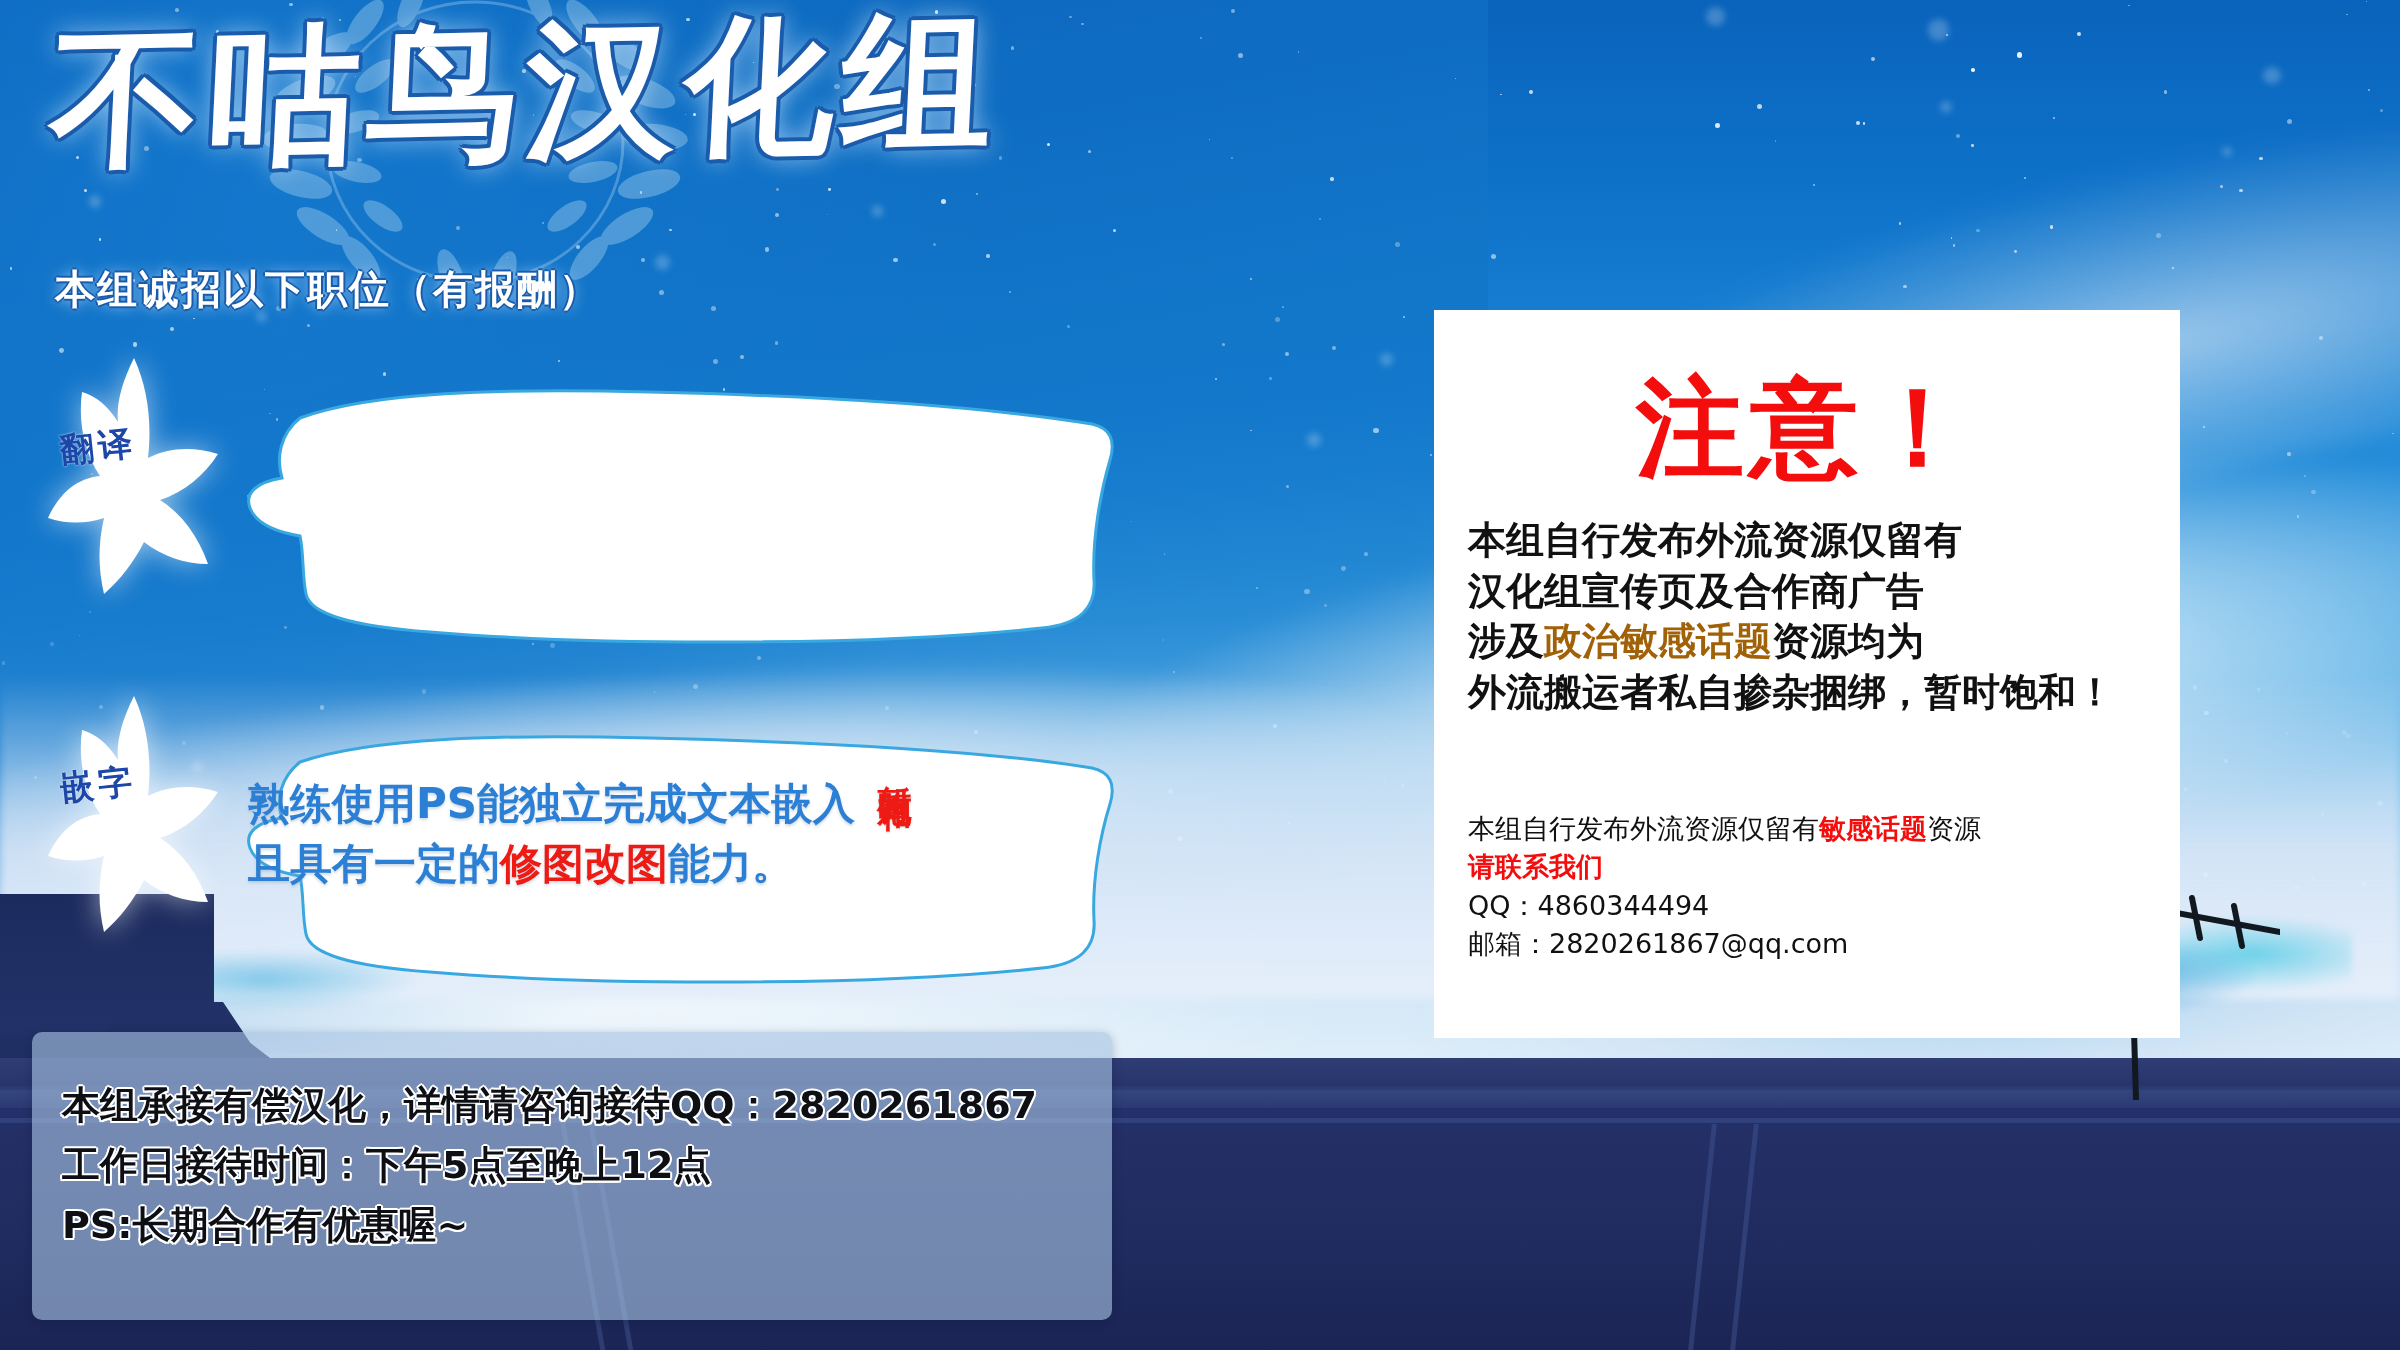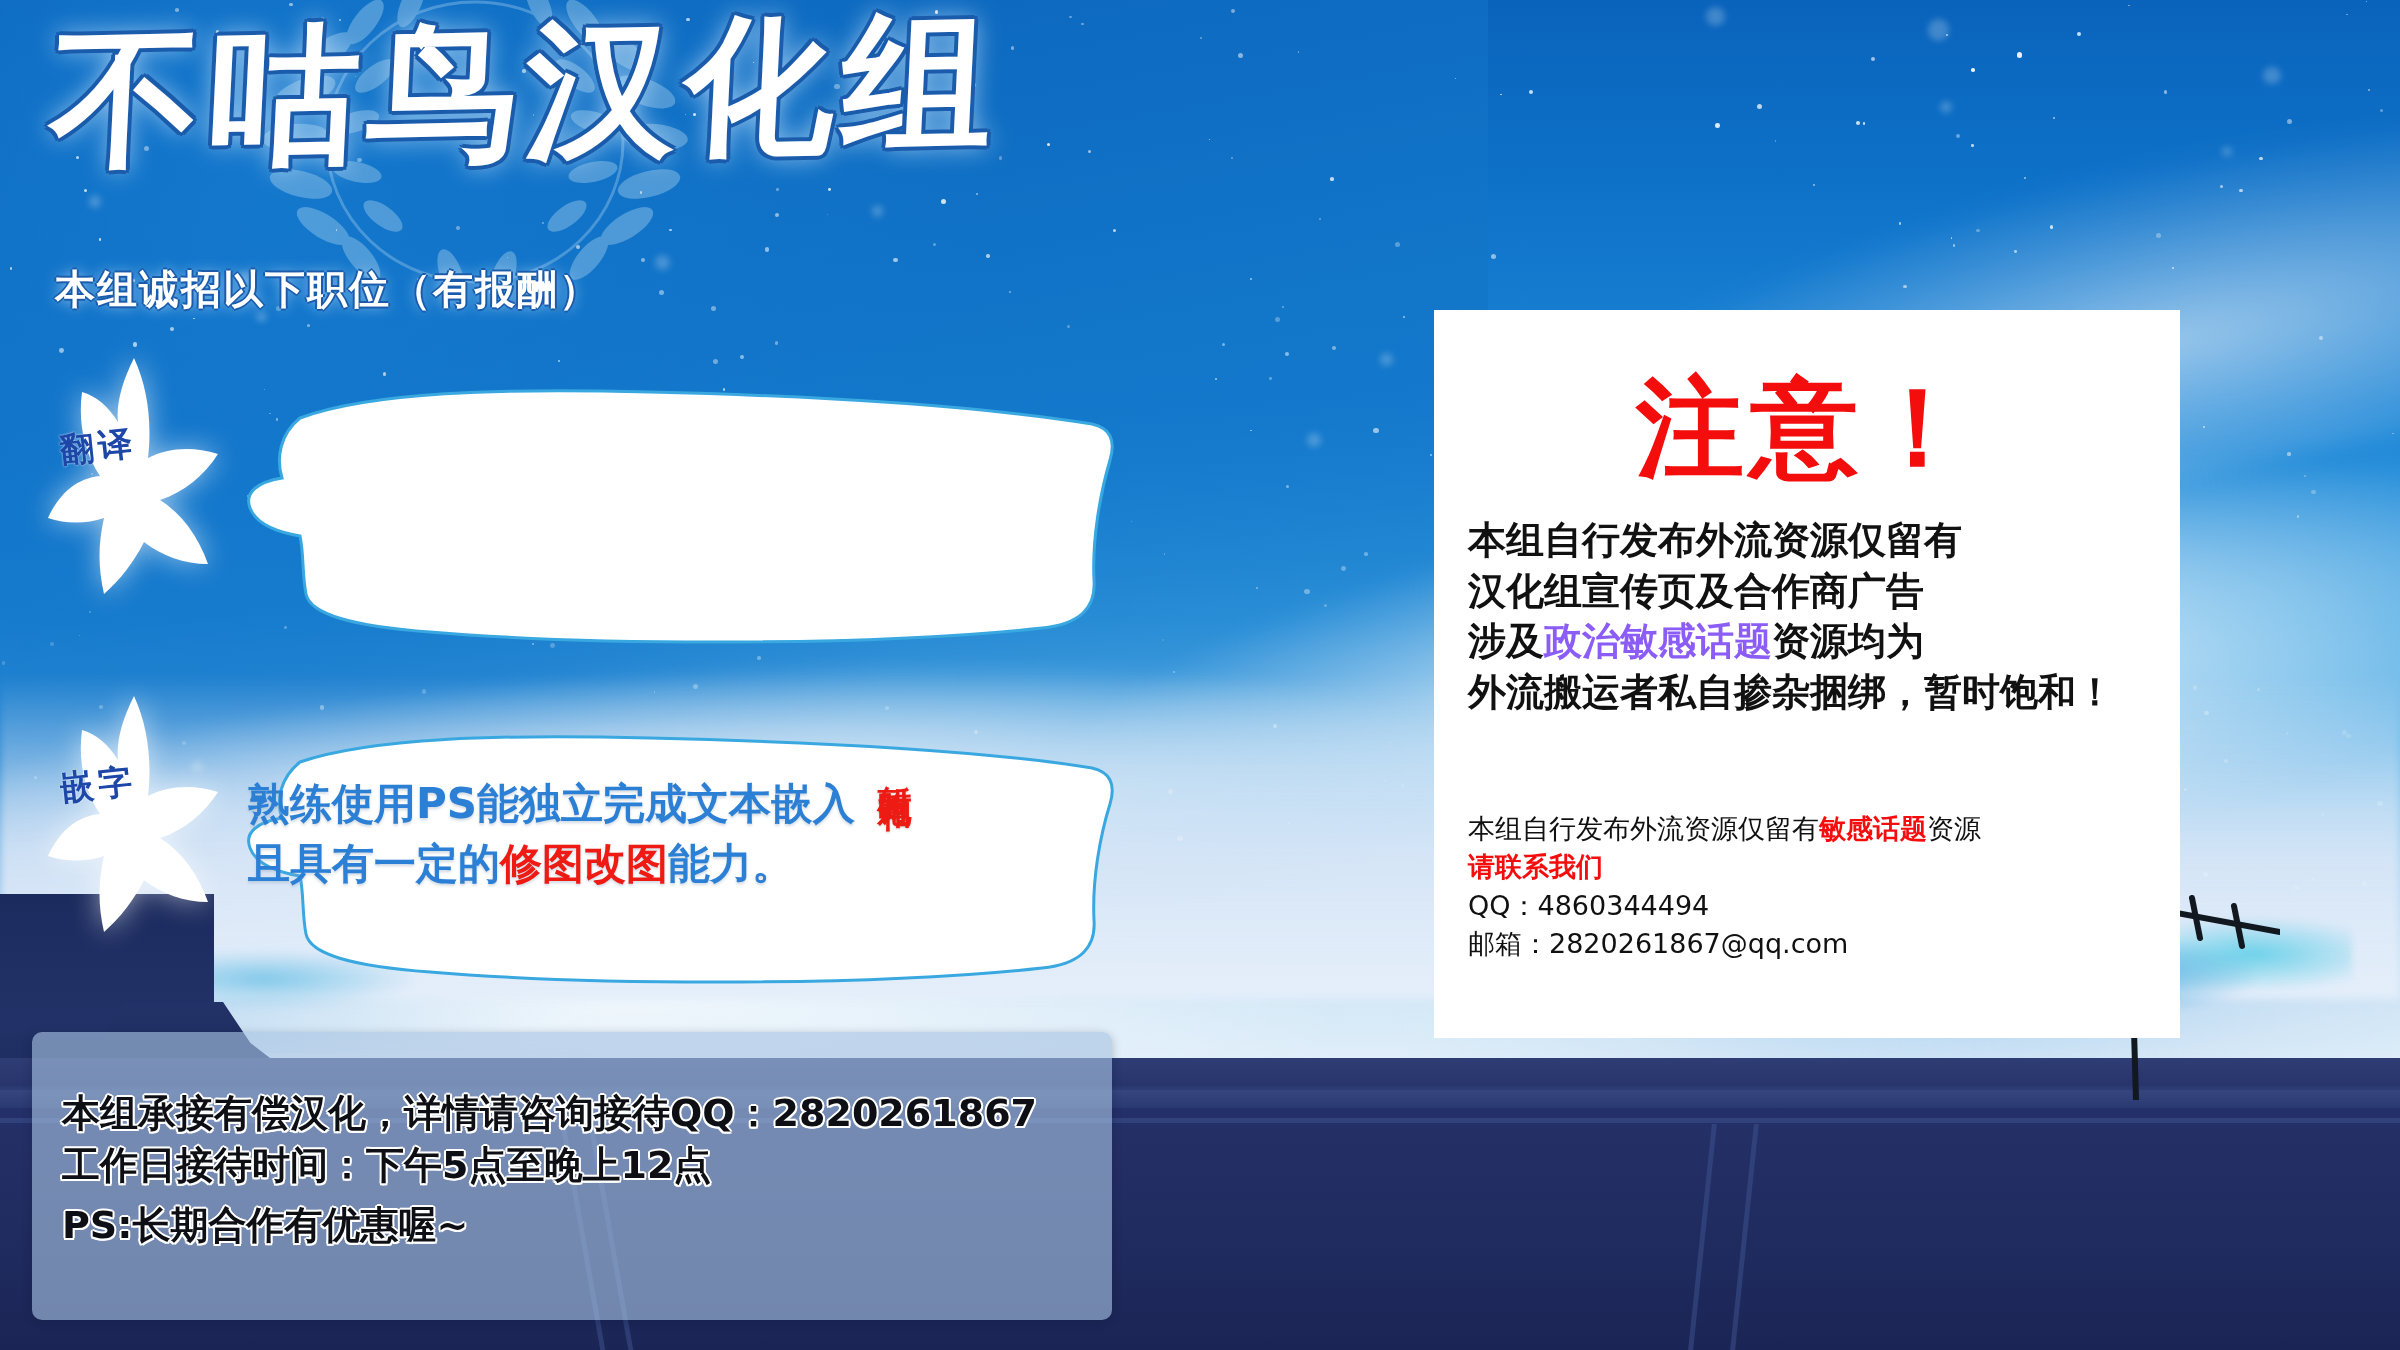--- a/index.html
+++ b/index.html
@@ -173,21 +173,21 @@
     font-size:108px;font-weight:700;color:#f40d0d;
     letter-spacing:6px;
     font-family:"DejaVu Sans","Liberation Sans",sans-serif;
   }
   .notice-body{
     position:absolute;left:34px;right:20px;top:205px;
     font-size:38px;line-height:1.33;color:#111111;font-weight:700;
     font-family:"DejaVu Sans","Liberation Sans",sans-serif;
     white-space:nowrap;
   }
-  .notice-body .hl{color:#8b5cf6;}
+  .notice-body .hl{color:#a16207;}
   .notice-small{
     position:absolute;left:34px;right:14px;top:500px;
     font-size:27px;line-height:1.42;color:#111111;
     font-family:"DejaVu Sans","Liberation Sans",sans-serif;
     white-space:nowrap;
   }
   .notice-small .hl{color:#f40d0d;font-weight:700;}
   .notice-small .red{color:#f40d0d;font-weight:700;}
 
   
@@ -199,21 +199,21 @@
   }
   .infopanel .line{
     position:absolute;left:30px;
     font-size:38px;font-weight:700;color:#0d0f14;
     font-family:"DejaVu Sans","Liberation Sans",sans-serif;
     white-space:nowrap;
     text-shadow:
       2px 0 0 #fff,-2px 0 0 #fff,0 2px 0 #fff,0 -2px 0 #fff,
       1.5px 1.5px 0 #fff,-1.5px 1.5px 0 #fff,1.5px -1.5px 0 #fff,-1.5px -1.5px 0 #fff;
   }
-  .infopanel .l1{top:56px;}
+  .infopanel .l1{top:48px;}
   .infopanel .l2{top:108px;}
   .infopanel .l3{top:168px;}
 </style>
 </head>
 <body>
 
 <div id="stage">
 
   <div class="sky"></div>
   <div class="sky-left-wash"></div>

